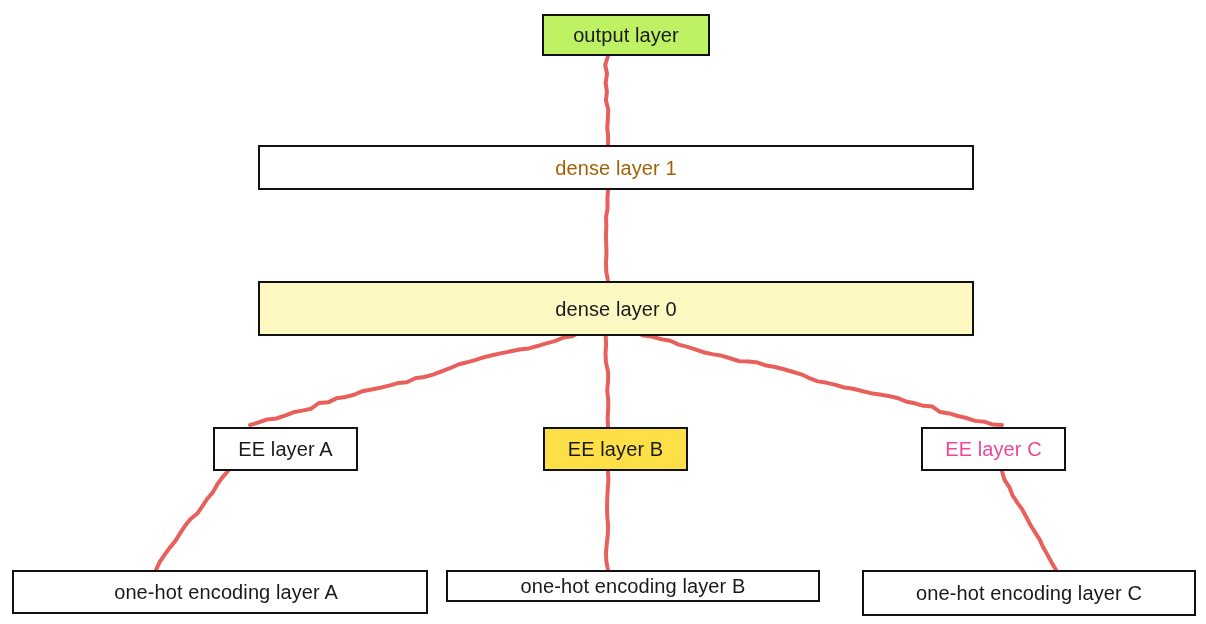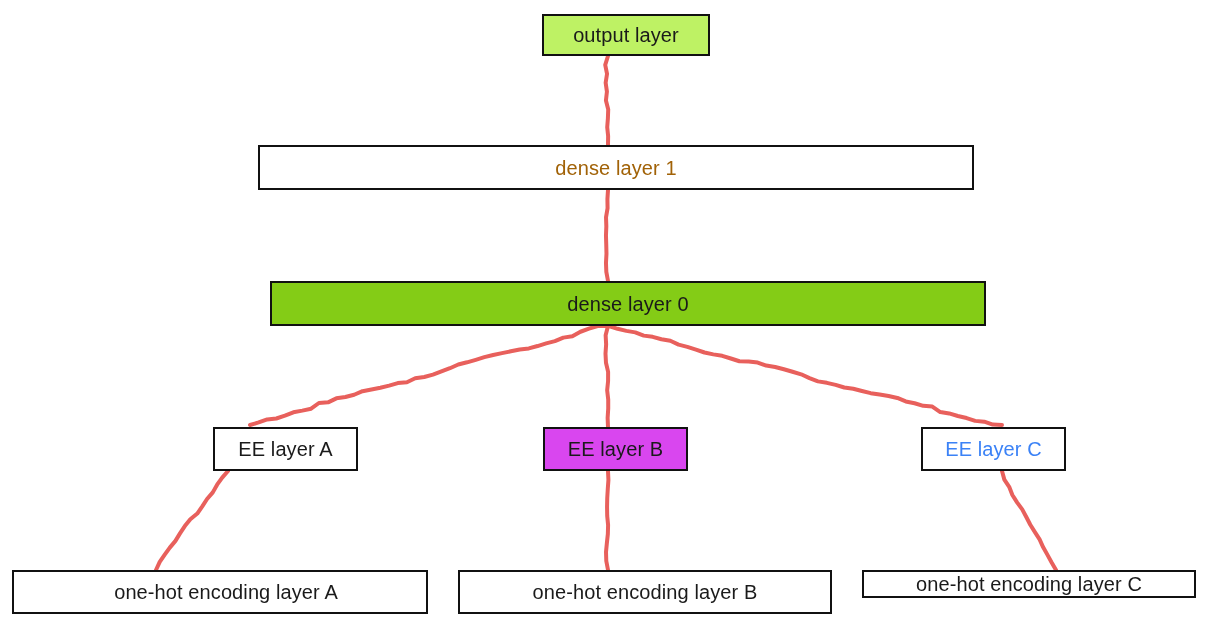--- a/index.html
+++ b/index.html
@@ -61,36 +61,36 @@
       <path d="M1056.00,570.00L1051.65,562.49L1047.47,554.89L1043.21,547.33L1039.59,539.43L1034.91,532.10L1030.30,524.73L1026.29,517.04L1022.22,509.38L1017.05,502.31L1012.37,494.98L1009.18,486.84L1004.35,479.60L1002.00,471.00" stroke="#e8605c" stroke-width="4" stroke-linecap="round" stroke-linejoin="round" fill="none"></path>
     </svg>
 
   <div id="node-layer">
       <div class="node-box" style="left: 542px; top: 14px; width: 168px; height: 42px; border-color: rgb(17, 17, 17); background: #bef264;">
         <span class="node-label" style="color: rgb(26, 26, 26);">output layer</span>
       </div>
       <div class="node-box" style="left: 258px; top: 145px; width: 716px; height: 45px; border-color: rgb(17, 17, 17); background: rgb(255, 255, 255);">
         <span class="node-label" style="color: #a16207;">dense layer 1</span>
       </div>
-      <div class="node-box" style="left: 258px; top: 281px; width: 716px; height: 45px; border-color: rgb(17, 17, 17); background: #84cc16; margin-left: 12px;">
+      <div class="node-box" style="left: 258px; top: 281px; width: 716px; height: 55px; border-color: rgb(17, 17, 17); background: #fef9c3;">
         <span class="node-label" style="color: rgb(26, 26, 26);">dense layer 0</span>
       </div>
       <div class="node-box" style="left: 166px; top: 427px; width: 145px; height: 44px; border-color: rgb(17, 17, 17); background: rgb(255, 255, 255); margin-left: 47px;">
         <span class="node-label" style="color: rgb(26, 26, 26);">EE layer A</span>
       </div>
-      <div class="node-box" style="left: 543px; top: 427px; width: 145px; height: 44px; border-color: rgb(17, 17, 17); background: #d946ef;">
+      <div class="node-box" style="left: 543px; top: 427px; width: 145px; height: 44px; border-color: rgb(17, 17, 17); background: #fde047;">
         <span class="node-label" style="color: rgb(26, 26, 26);">EE layer B</span>
       </div>
       <div class="node-box" style="left: 921px; top: 427px; width: 145px; height: 44px; border-color: rgb(17, 17, 17); background: rgb(255, 255, 255);">
-        <span class="node-label" style="color: #3b82f6;">EE layer C</span>
+        <span class="node-label" style="color: #ec4899;">EE layer C</span>
       </div>
       <div class="node-box" style="left: 12px; top: 570px; width: 416px; height: 44px; border-color: rgb(17, 17, 17); background: rgb(255, 255, 255); padding-left: 12px;">
         <span class="node-label" style="color: rgb(26, 26, 26);">one-hot encoding layer A</span>
       </div>
-      <div class="node-box" style="left: 458px; top: 570px; width: 374px; height: 44px; border-color: rgb(17, 17, 17); background: rgb(255, 255, 255);">
+      <div class="node-box" style="left: 446px; top: 570px; width: 374px; height: 32px; border-color: rgb(17, 17, 17); background: rgb(255, 255, 255);">
         <span class="node-label" style="color: rgb(26, 26, 26);">one-hot encoding layer B</span>
       </div>
-      <div class="node-box" style="left: 862px; top: 570px; width: 334px; height: 28px; border-color: rgb(17, 17, 17); background: rgb(255, 255, 255);">
+      <div class="node-box" style="left: 862px; top: 570px; width: 334px; height: 46px; border-color: rgb(17, 17, 17); background: rgb(255, 255, 255);">
         <span class="node-label" style="color: rgb(26, 26, 26);">one-hot encoding layer C</span>
       </div>
     </div>
 
 </div>
 
 </body></html>

